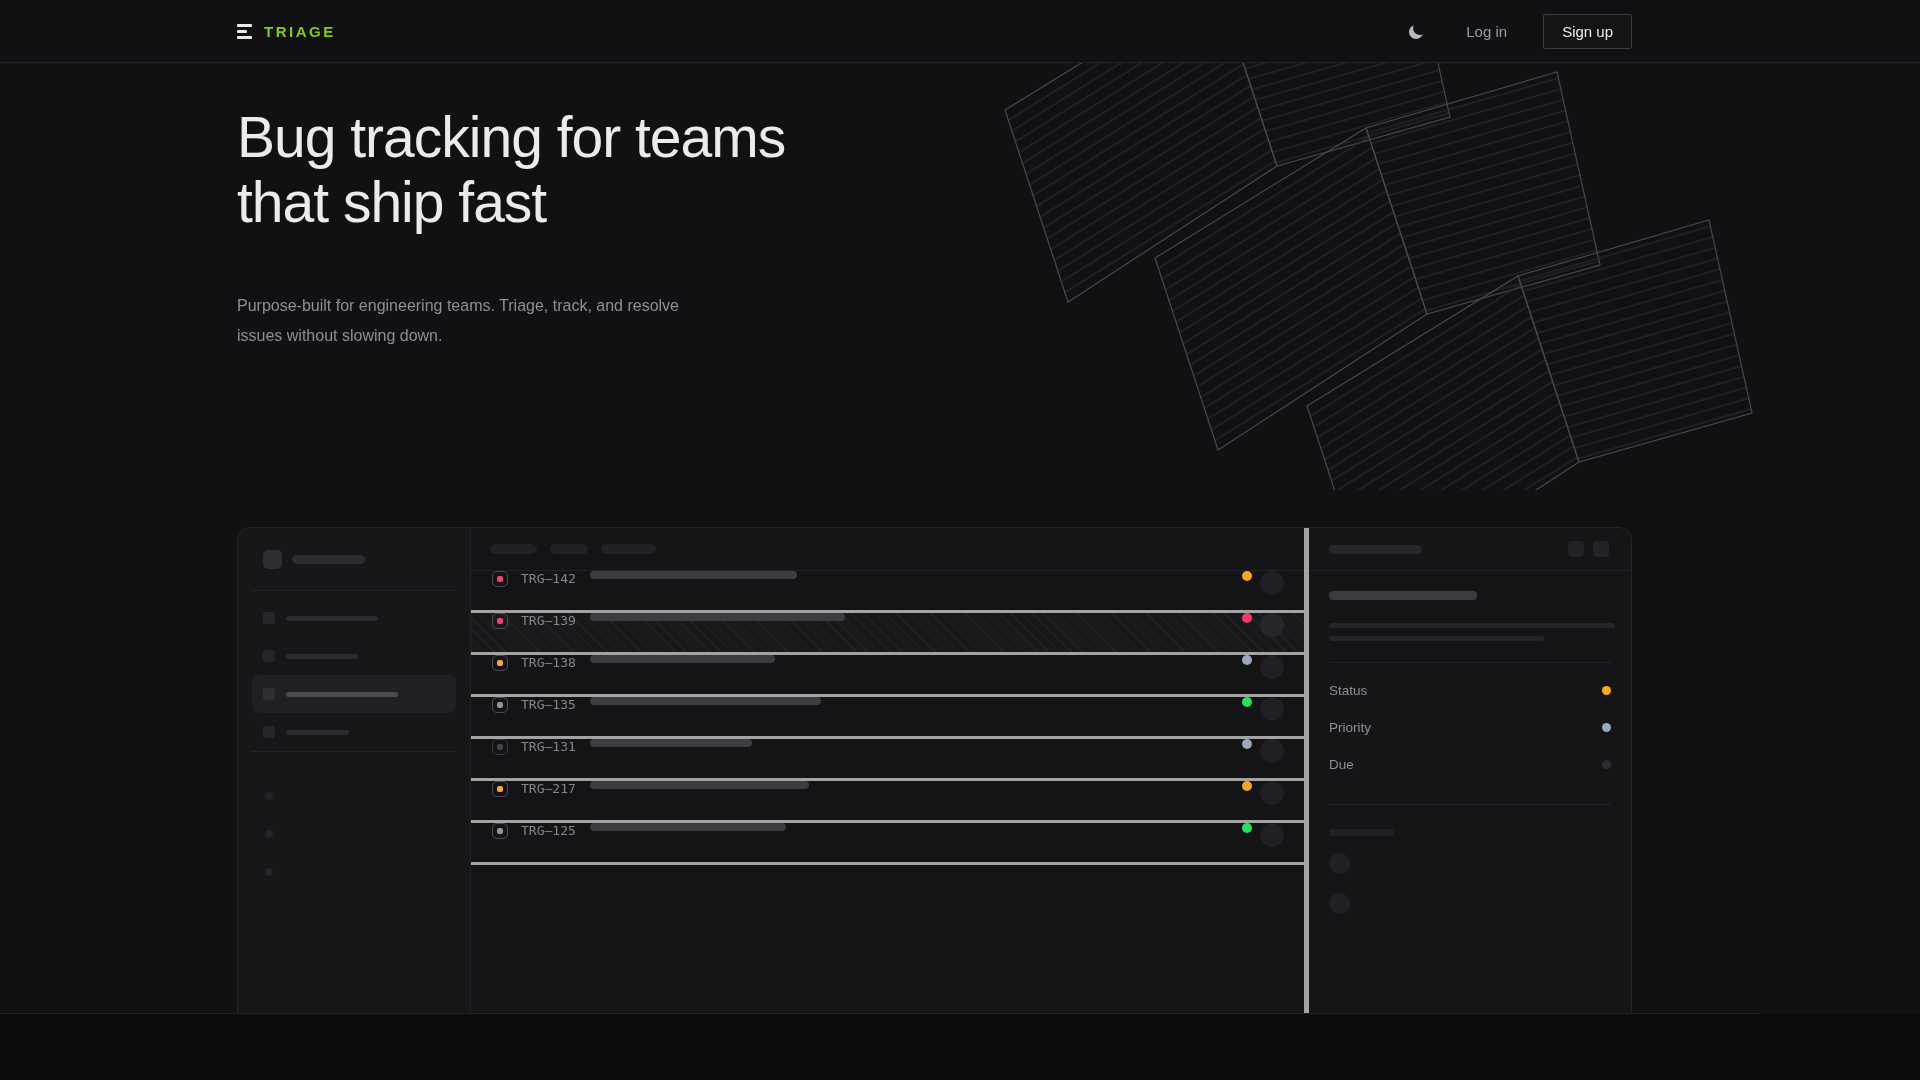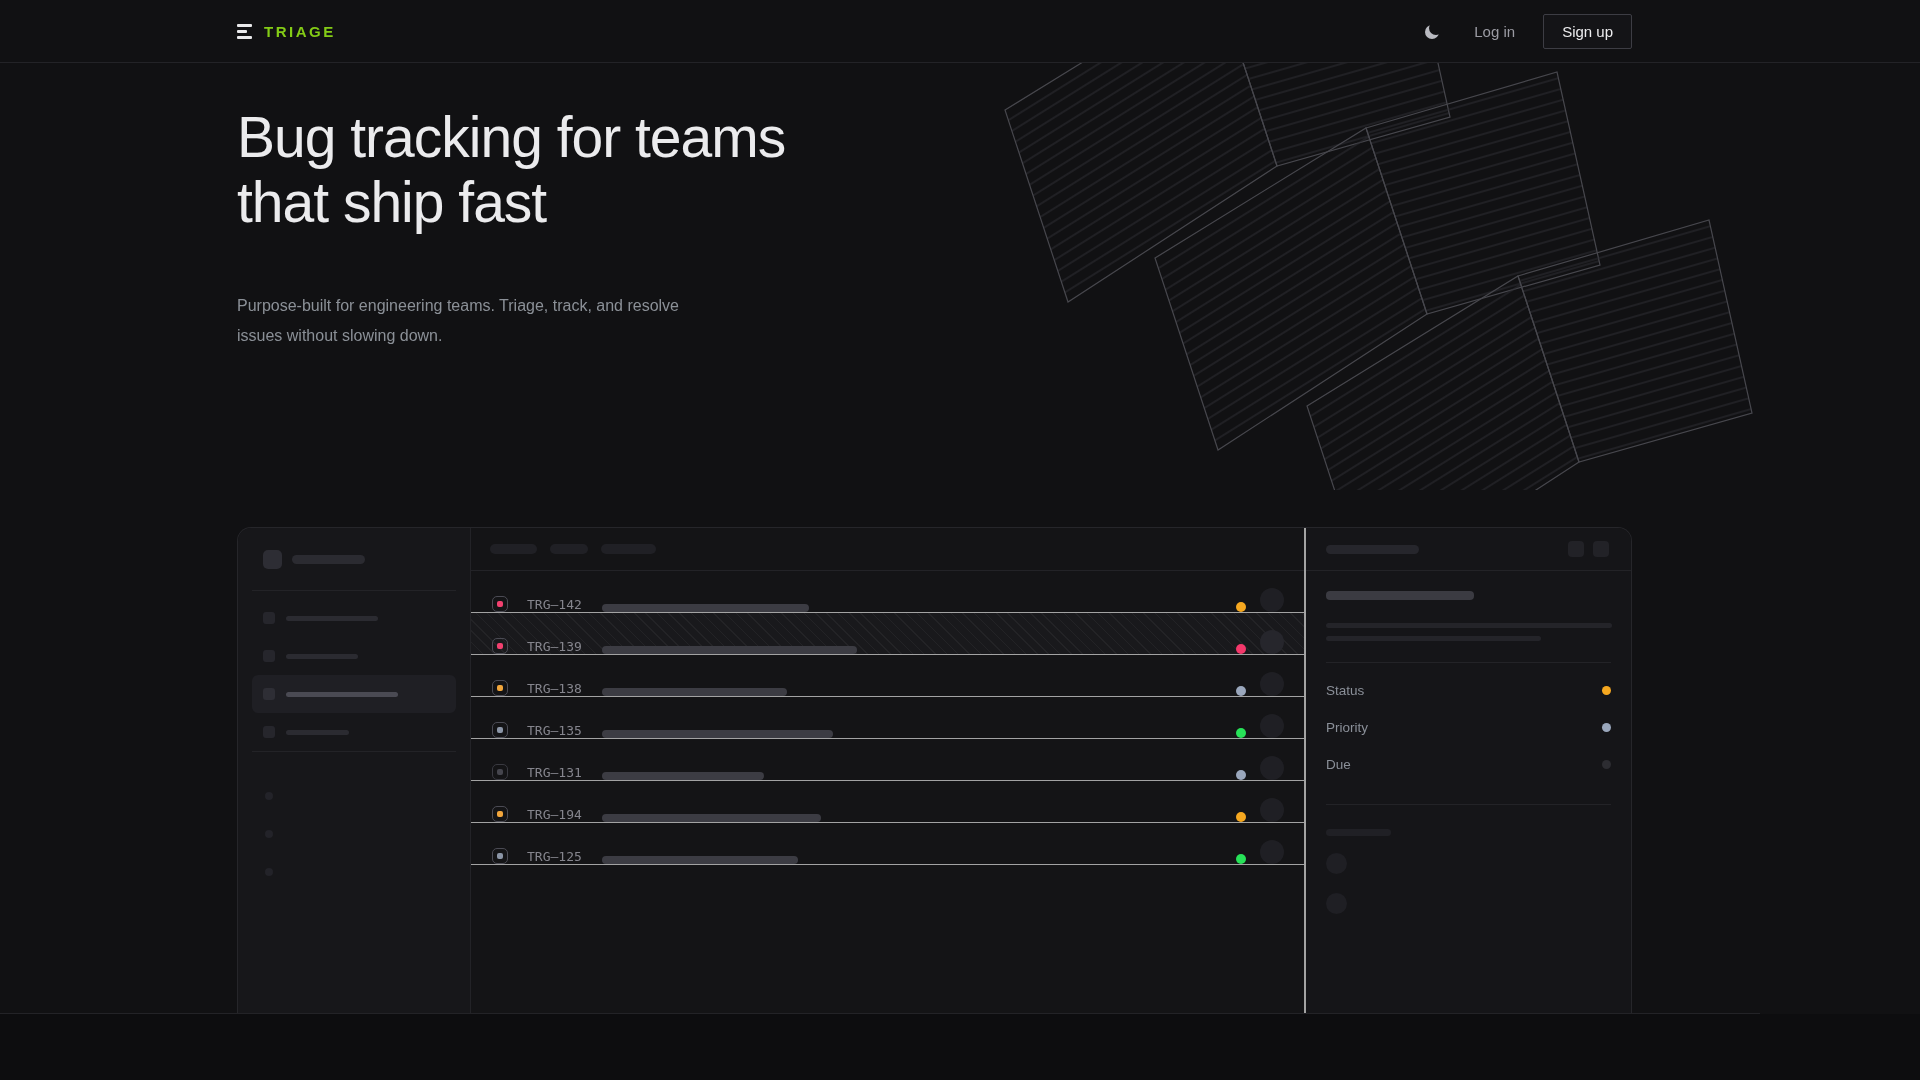--- a/index.html
+++ b/index.html
@@ -21,21 +21,21 @@
     padding:0 288px 0 237px;
     z-index:5;
   }
   .brand { display:flex; align-items:center; gap:11px; }
   .brand-icon { display:flex; flex-direction:column; gap:3px; width:16px; }
   .brand-icon i { display:block; height:3px; background:#e9e9eb; border-radius:1px; }
   .brand-icon i:nth-child(1){ width:15px; }
   .brand-icon i:nth-child(2){ width:10px; }
   .brand-icon i:nth-child(3){ width:15px; }
   .brand-name { font-size:15px; font-weight:700; letter-spacing:2.5px; color:#84cc16; }
-  .nav-right { display:flex; align-items:center; gap:28px; }
+  .nav-right { display:flex; align-items:center; gap:36px; }
   .moon-btn { width:24px; height:24px; background:none; border:none; cursor:pointer; position:relative; }
   .moon-btn .crescent {
     position:absolute; left:7px; top:2px; width:14px; height:14px;
     border-radius:50%;
     box-shadow:-4px 4px 0 0 #b9bac0;
   }
   .login-link { font-size:15px; color:#9b9ba3; text-decoration:none; background:none; border:none; cursor:pointer; font-family:inherit; }
   .signup-btn {
     font-size:15px; color:#ededef; background:#141417;
     border:1px solid #3d3d44; border-radius:2px;
@@ -98,24 +98,23 @@
   .mk-dot-col { margin:22px 0 0 27px; display:flex; flex-direction:column; gap:30px; }
   .mk-dot-col i { width:8px; height:8px; border-radius:50%; background:#232329; }
 
   
   .mk-list { flex:1; background:#141416; display:flex; flex-direction:column; }
   .mk-list-header { height:43px; flex:none; border-bottom:1px solid #232327; display:flex; align-items:center; gap:13px; padding-left:19px; }
   .mk-pill { height:10px; border-radius:5px; background:#202025; display:block; }
   .mk-list-header .p1 { width:47px; } .mk-list-header .p2 { width:38px; } .mk-list-header .p3 { width:55px; }
 
   .issue-row {
-    height:42px; display:flex; align-items:flex-end;
-    border-bottom:1px solid #a3a3a3;
+    height:42px; display:flex; align-items:flex-start;
+    border-bottom:3px solid #a3a3a3;
     padding:0 20px 0 21px;
-    gap:6px;
   }
   .issue-row.selected {
     background:repeating-linear-gradient(45deg, rgba(255,255,255,0.045) 0 1px, transparent 1px 8px), #19191c;
   }
   .issue-icon {
     width:16px; height:16px; flex:none; border:1.5px solid #4b4b54; border-radius:5px;
     display:flex; align-items:center; justify-content:center;
   }
   .issue-row.muted .issue-icon { border-color:#393940; }
   .issue-dot { width:6px; height:6px; border-radius:2px; display:block; }
@@ -123,21 +122,21 @@
     margin-left:13px; width:55px; flex:none;
     font-family:"DejaVu Sans Mono", monospace; font-size:13px; color:#85858d;
   }
   .issue-title-skeleton { margin-left:14px; height:8px; border-radius:4px; background:#3c3c43; display:block; }
   .issue-spacer { flex:1; }
   .issue-status-dot { width:10px; height:10px; border-radius:50%; flex:none; }
   .issue-avatar { width:24px; height:24px; border-radius:50%; background:#1f1f24; margin-left:8px; flex:none; }
   .issue-row.selected .issue-avatar { background:#26262c; }
 
   
-  .mk-detail { width:327px; flex:none; background:#151518; border-left:2px solid #a3a3a3; }
+  .mk-detail { width:327px; flex:none; background:#151518; border-left:5px solid #a3a3a3; }
   .mk-detail-header { height:43px; border-bottom:1px solid #232327; display:flex; align-items:center; padding:0 22px 0 20px; }
   .mk-detail-header .title-pill { width:93px; height:9px; background:#26262c; }
   .mk-detail-header .hspacer { flex:1; }
   .mk-sq-btn { width:16px; height:16px; border-radius:4px; background:#222227; margin-left:9px; }
   .mk-detail-body { padding:0 20px; }
   .dt-title-bar { width:148px; height:9px; border-radius:4px; background:#3b3b42; margin-top:20px; display:block; }
   .dt-line { height:5px; border-radius:3px; background:#242429; display:block; }
   .dt-line.l1 { width:286px; margin-top:23px; }
   .dt-line.l2 { width:215px; margin-top:8px; }
   .dt-divider { height:1px; background:#232327; margin-top:21px; }
@@ -293,21 +292,21 @@
     <span class="issue-id">TRG–131</span>
     <span class="issue-title-skeleton" style="width: 162px;"></span>
     <span class="issue-spacer"></span>
     <span class="issue-status-dot" style="background: rgb(154, 167, 188);"></span>
     <span class="issue-avatar"></span>
   </div>
             <div class="issue-row">
     <span class="issue-icon">
       <i class="issue-dot" style="background: rgb(242, 166, 60);"></i>
     </span>
-    <span class="issue-id">TRG–194</span>
+    <span class="issue-id">TRG–217</span>
     <span class="issue-title-skeleton" style="width: 219px;"></span>
     <span class="issue-spacer"></span>
     <span class="issue-status-dot" style="background: rgb(246, 168, 32);"></span>
     <span class="issue-avatar"></span>
   </div>
             <div class="issue-row">
     <span class="issue-icon">
       <i class="issue-dot" style="background: rgb(139, 149, 166);"></i>
     </span>
     <span class="issue-id">TRG–125</span>

